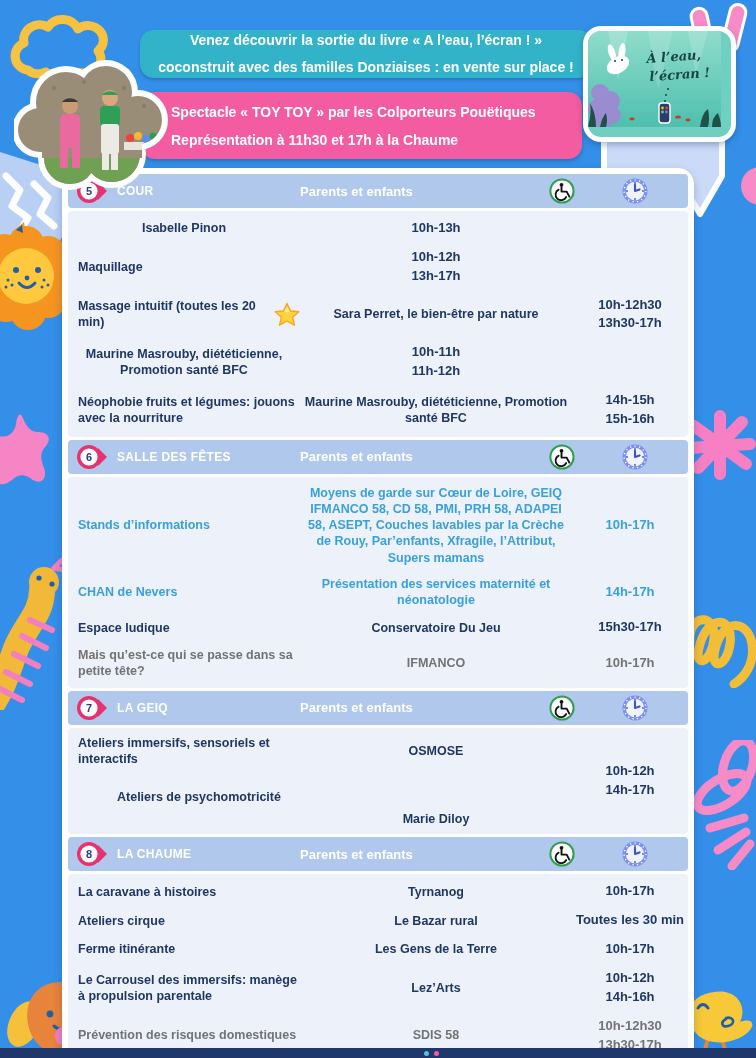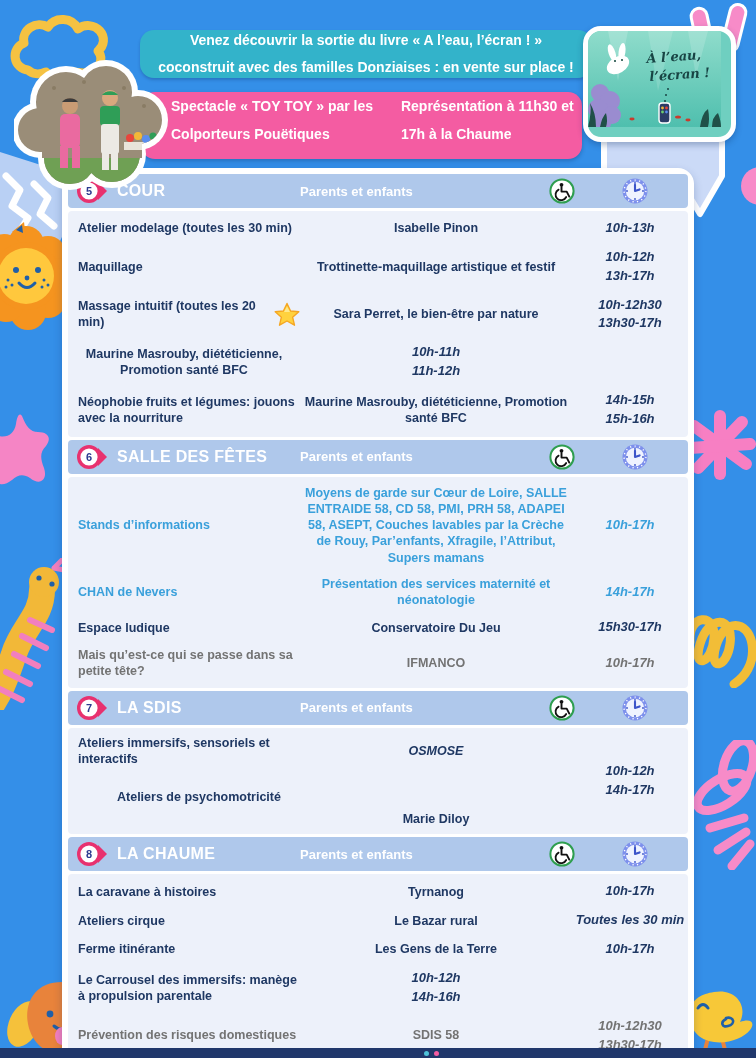--- a/index.html
+++ b/index.html
@@ -12,21 +12,21 @@
   
   .banner-book{
     left:140px;top:30px;width:452px;height:48px;background:#33B3CA;
     border-radius:14px;color:#fff;font-size:14px;line-height:1.95;
     text-align:center;display:flex;flex-direction:column;justify-content:center;
     z-index:4;box-shadow:0 2px 3px rgba(10,40,90,.25);
   }
   .banner-show{
     left:141px;top:92px;width:441px;height:67px;background:#F45CA2;
     border-radius:14px;color:#fff;font-size:14px;line-height:2.0;
-    display:flex;flex-direction:row;justify-content:center;padding-left:30px;
+    display:flex;flex-direction:column;justify-content:center;padding-left:30px;
     box-sizing:border-box;z-index:4;box-shadow:0 2px 4px rgba(10,40,90,.3);
   }
   
   .cover{
     left:583px;top:26px;width:143px;height:106px;border:5px solid #fff;
     border-radius:18px;overflow:hidden;z-index:6;background:#6fcfc0;
     box-shadow:0 3px 6px rgba(10,40,90,.3);
   }
   
   .photo{left:14px;top:58px;width:154px;height:134px;z-index:6;}
@@ -37,36 +37,36 @@
     box-shadow:0 4px 8px rgba(21,52,110,.25);
   }
   .section{margin-bottom:3px;}
   .section:last-child{margin-bottom:0;}
   .section-header{
     position:relative;height:34px;background:#AFC8EB;border-radius:4px;
     display:grid;grid-template-columns:232px 272px 116px;align-items:center;
     margin-bottom:3px;
   }
   .hdr-left{display:flex;align-items:center;gap:9px;padding-left:8px;}
-  .section-name{color:#fff;font-size:16px;letter-spacing:.3px;}
+  .section-name{color:#fff;font-size:12px;letter-spacing:.3px;}
   .audience{color:#fff;font-size:13px;text-align:left;}
   .hdr-wheel{position:absolute;left:481px;top:4px;}
   .hdr-clock{position:absolute;left:554px;top:4px;}
   .section-body{
     background:#EDF1FA;border-radius:4px;padding:3px 0;
     display:flex;flex-direction:column;
   }
   .row{
     display:grid;grid-template-columns:232px 272px 116px;align-items:center;
     padding:5px 0;font-size:12.5px;line-height:1.3;
   }
   .cell-activity{padding-left:10px;display:flex;align-items:center;gap:4px;}
   .cell-activity .txt{flex:1;}
   .cell-provider{text-align:center;padding:0 4px;}
-  .cell-time{text-align:center;font-size:13px;line-height:1.45;font-style:italic;}
+  .cell-time{text-align:center;font-size:13px;line-height:1.45;}
   .merged{
     display:grid;grid-template-columns:232px 272px 116px;align-items:center;
     padding:4px 0;font-size:12.5px;line-height:1.3;
   }
   .c-navy{color:#1F3863;}
   .c-teal{color:#3AA0DB;}
   .c-pink{color:#737373;}
   
   .footer{left:0;bottom:0;width:756px;height:10px;background:#20376B;z-index:7;}
   .footer .dot{position:absolute;top:3px;width:5px;height:5px;border-radius:50%;}
@@ -336,33 +336,29 @@
     <g fill="#3D55C9">
             <circle cx="13" cy="5" r=".9"></circle>
             <circle cx="21" cy="13" r=".9"></circle>
             <circle cx="13" cy="21" r=".9"></circle>
             <circle cx="5" cy="13" r=".9"></circle>
           </g>
   </svg>
       </div>
       <div class="section-body">
         <div class="row c-navy">
-          <div class="cell-activity">
-            <div class="txt">Atelier modelage (toutes les 30 min)</div>
-          </div>
           <div class="cell-provider">Isabelle Pinon</div>
           <div class="cell-time">
             <div>10h-13h</div>
           </div>
         </div>
         <div class="row c-navy">
           <div class="cell-activity">
             <div class="txt">Maquillage</div>
           </div>
-          <div class="cell-provider">Trottinette-maquillage artistique et festif</div>
           <div class="cell-time">
             <div>10h-12h</div>
             <div>13h-17h</div>
           </div>
         </div>
         <div class="row c-navy">
           <div class="cell-activity">
             <div class="txt">Massage intuitif (toutes les 20 min)</div>
             <svg width="26" height="25" viewBox="0 0 26 25">
     <path d="M13 1.5 L16.6 9 L24.8 9.8 L18.6 15.2 L20.5 23.2 L13 19 L5.5 23.2 L7.4 15.2 L1.2 9.8 L9.4 9 Z" fill="#FFD23E" stroke="#F5A623" stroke-width="1.4" stroke-linejoin="round"></path>
@@ -424,21 +420,21 @@
             <circle cx="13" cy="21" r=".9"></circle>
             <circle cx="5" cy="13" r=".9"></circle>
           </g>
   </svg>
       </div>
       <div class="section-body">
         <div class="row c-teal">
           <div class="cell-activity">
             <div class="txt">Stands d’informations</div>
           </div>
-          <div class="cell-provider">Moyens de garde sur Cœur de Loire, SALLE ENTRAIDE 58, CD 58, PMI, PRH 58, ADAPEI 58, ASEPT, Couches lavables par la Crèche de Rouy, Par’enfants, Xfragile, l’Attribut, Supers mamans</div>
+          <div class="cell-provider">Moyens de garde sur Cœur de Loire, GEIQ IFMANCO 58, CD 58, PMI, PRH 58, ADAPEI 58, ASEPT, Couches lavables par la Crèche de Rouy, Par’enfants, Xfragile, l’Attribut, Supers mamans</div>
           <div class="cell-time">
             <div>10h-17h</div>
           </div>
         </div>
         <div class="row c-teal">
           <div class="cell-activity">
             <div class="txt">CHAN de Nevers</div>
           </div>
           <div class="cell-provider">Présentation des services maternité et néonatologie</div>
           <div class="cell-time">
@@ -467,21 +463,21 @@
     </div>
     <div class="section">
       <div class="section-header">
         <div class="hdr-left">
           <svg width="32" height="26" viewBox="0 0 32 26">
     <circle cx="13" cy="13" r="12" fill="#E8316F"></circle>
     <path d="M22 4 L31 13 L22 22 Z" fill="#E8316F"></path>
     <circle cx="13" cy="13" r="8.6" fill="#fff"></circle>
     <text class="badge-num" x="13" y="17.2" text-anchor="middle" font-size="11" font-weight="bold" fill="#2B3A8F" font-family="'Liberation Sans',sans-serif">7</text>
   </svg>
-          <div class="section-name">LA SDIS</div>
+          <div class="section-name">LA GEIQ</div>
         </div>
         <div class="audience">Parents et enfants</div>
         <div></div>
         <svg width="26" height="26" viewBox="0 0 26 26" class="hdr-wheel">
     <circle cx="13" cy="13" r="11.6" fill="#fff" stroke="#2E9E4F" stroke-width="2"></circle>
     <circle cx="12.5" cy="6.8" r="1.9" fill="#111"></circle>
     <path d="M12.5 9 v4.6 h5.2 l2.6 5" fill="none" stroke="#111" stroke-width="1.9" stroke-linecap="round" stroke-linejoin="round"></path>
     <path d="M9.6 11.6 a5.6 5.6 0 1 0 7.6 7.4" fill="none" stroke="#111" stroke-width="1.8" stroke-linecap="round"></path>
   </svg>
         <svg width="26" height="26" viewBox="0 0 26 26" class="hdr-clock">
@@ -495,21 +491,21 @@
             <circle cx="13" cy="21" r=".9"></circle>
             <circle cx="5" cy="13" r=".9"></circle>
           </g>
   </svg>
       </div>
       <div class="section-body">
         <div class="merged c-navy">
           <div class="cell-activity" style="grid-area: 1 / 1;">
             <div class="txt">Ateliers immersifs, sensoriels et interactifs</div>
           </div>
-          <div class="cell-provider" style="grid-area: 1 / 2; font-style: italic;">OSMOSE</div>
+          <div class="cell-provider" style="grid-area: 1 / 2;">OSMOSE</div>
           <div class="cell-activity" style="grid-area: 2 / 1; margin-left: 39px;">
             <div class="txt">Ateliers de psychomotricité</div>
           </div>
           <div class="cell-provider" style="grid-area: 2 / 2; margin-top: 44px;">Marie Diloy</div>
           <div class="cell-time" style="grid-area: 1 / 3 / 3;">
             <div>10h-12h</div>
             <div>14h-17h</div>
           </div>
         </div>
       </div>
@@ -571,20 +567,21 @@
           </div>
           <div class="cell-provider">Les Gens de la Terre</div>
           <div class="cell-time">
             <div>10h-17h</div>
           </div>
         </div>
         <div class="row c-navy">
           <div class="cell-activity">
             <div class="txt">Le Carrousel des immersifs: manège à propulsion parentale</div>
           </div>
+          <div class="cell-provider">Lez’Arts</div>
           <div class="cell-time">
             <div>10h-12h</div>
             <div>14h-16h</div>
           </div>
         </div>
         <div class="row c-pink">
           <div class="cell-activity">
             <div class="txt">Prévention des risques domestiques</div>
           </div>
           <div class="cell-provider">SDIS 58</div>

